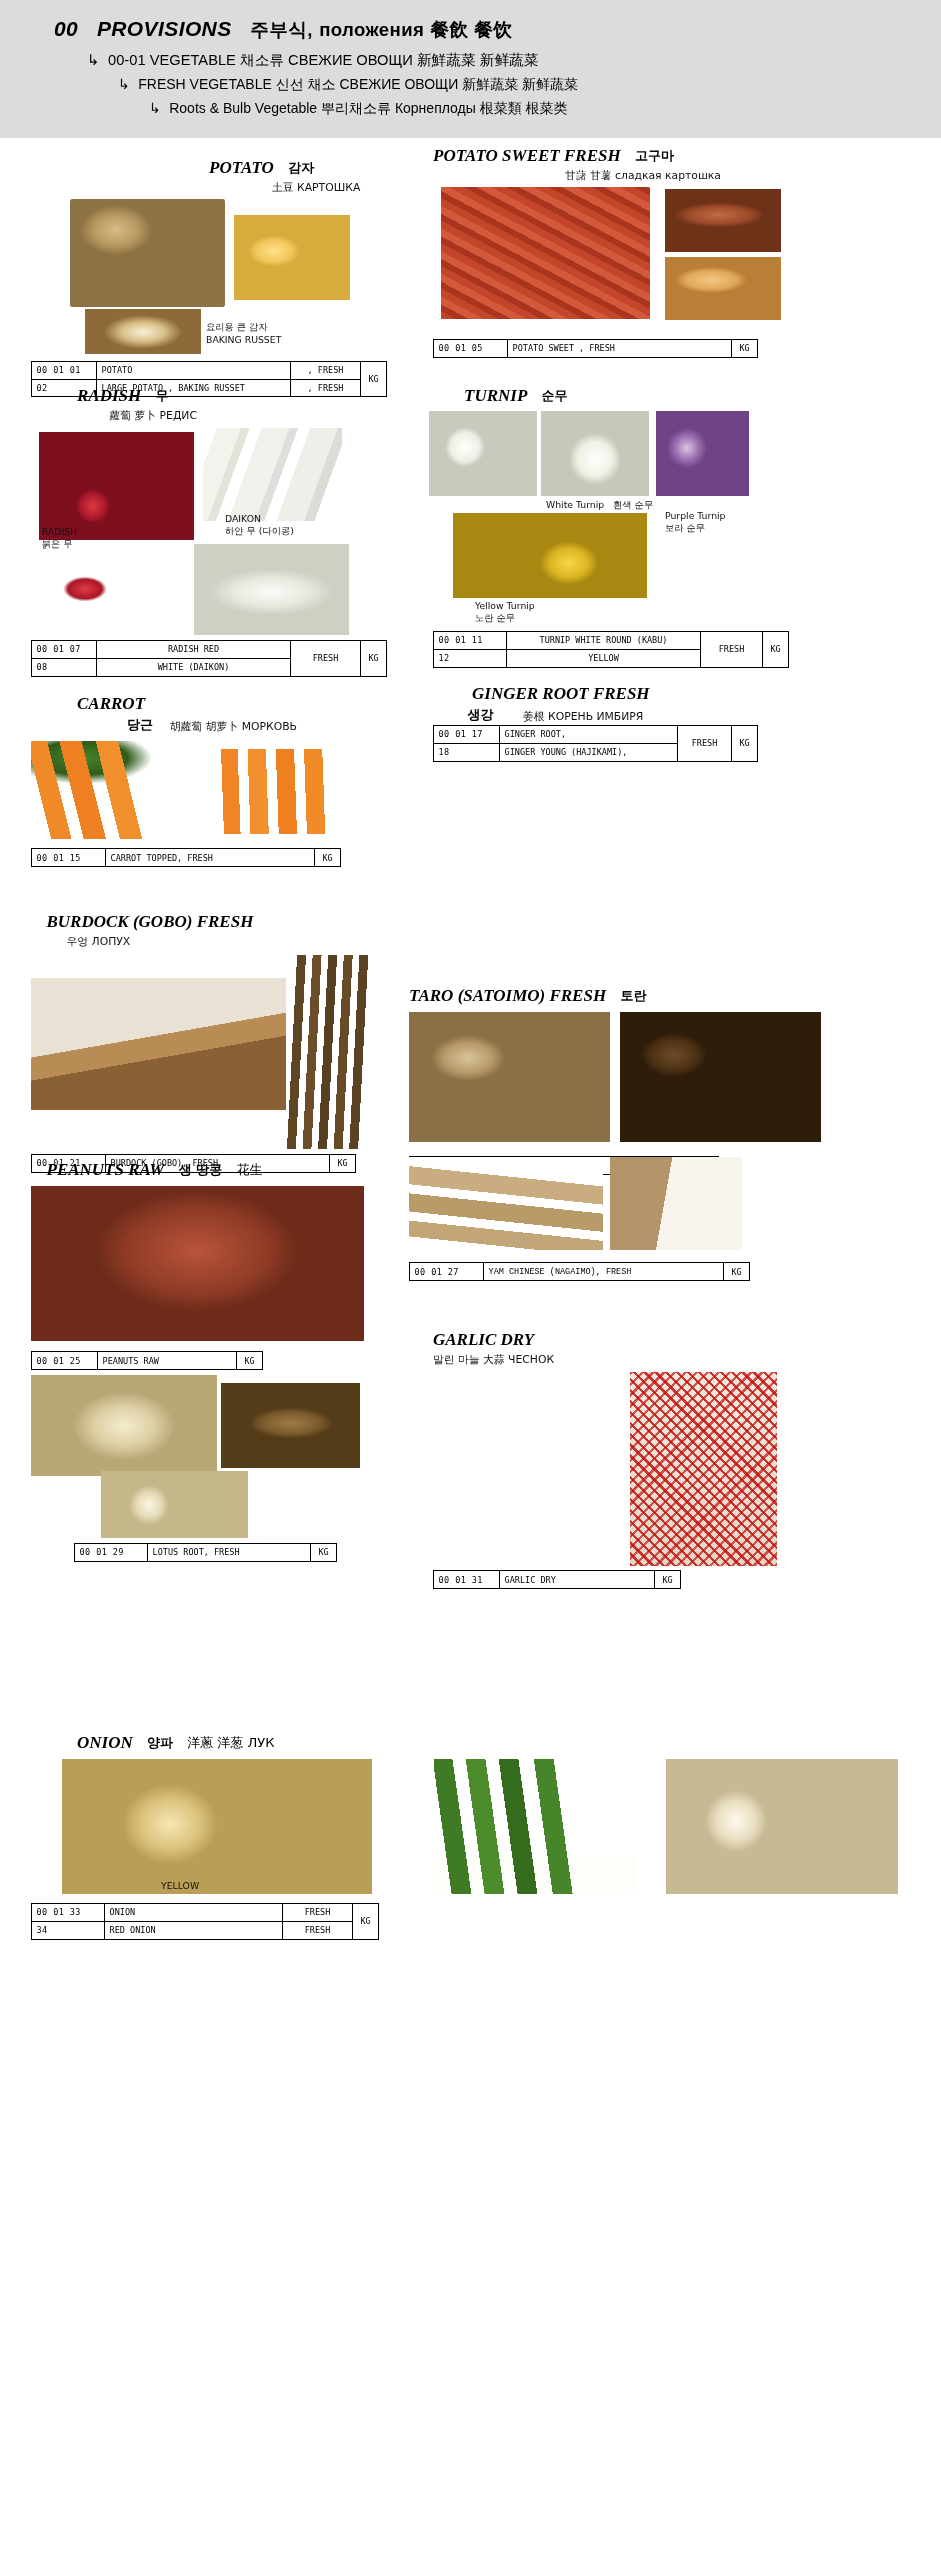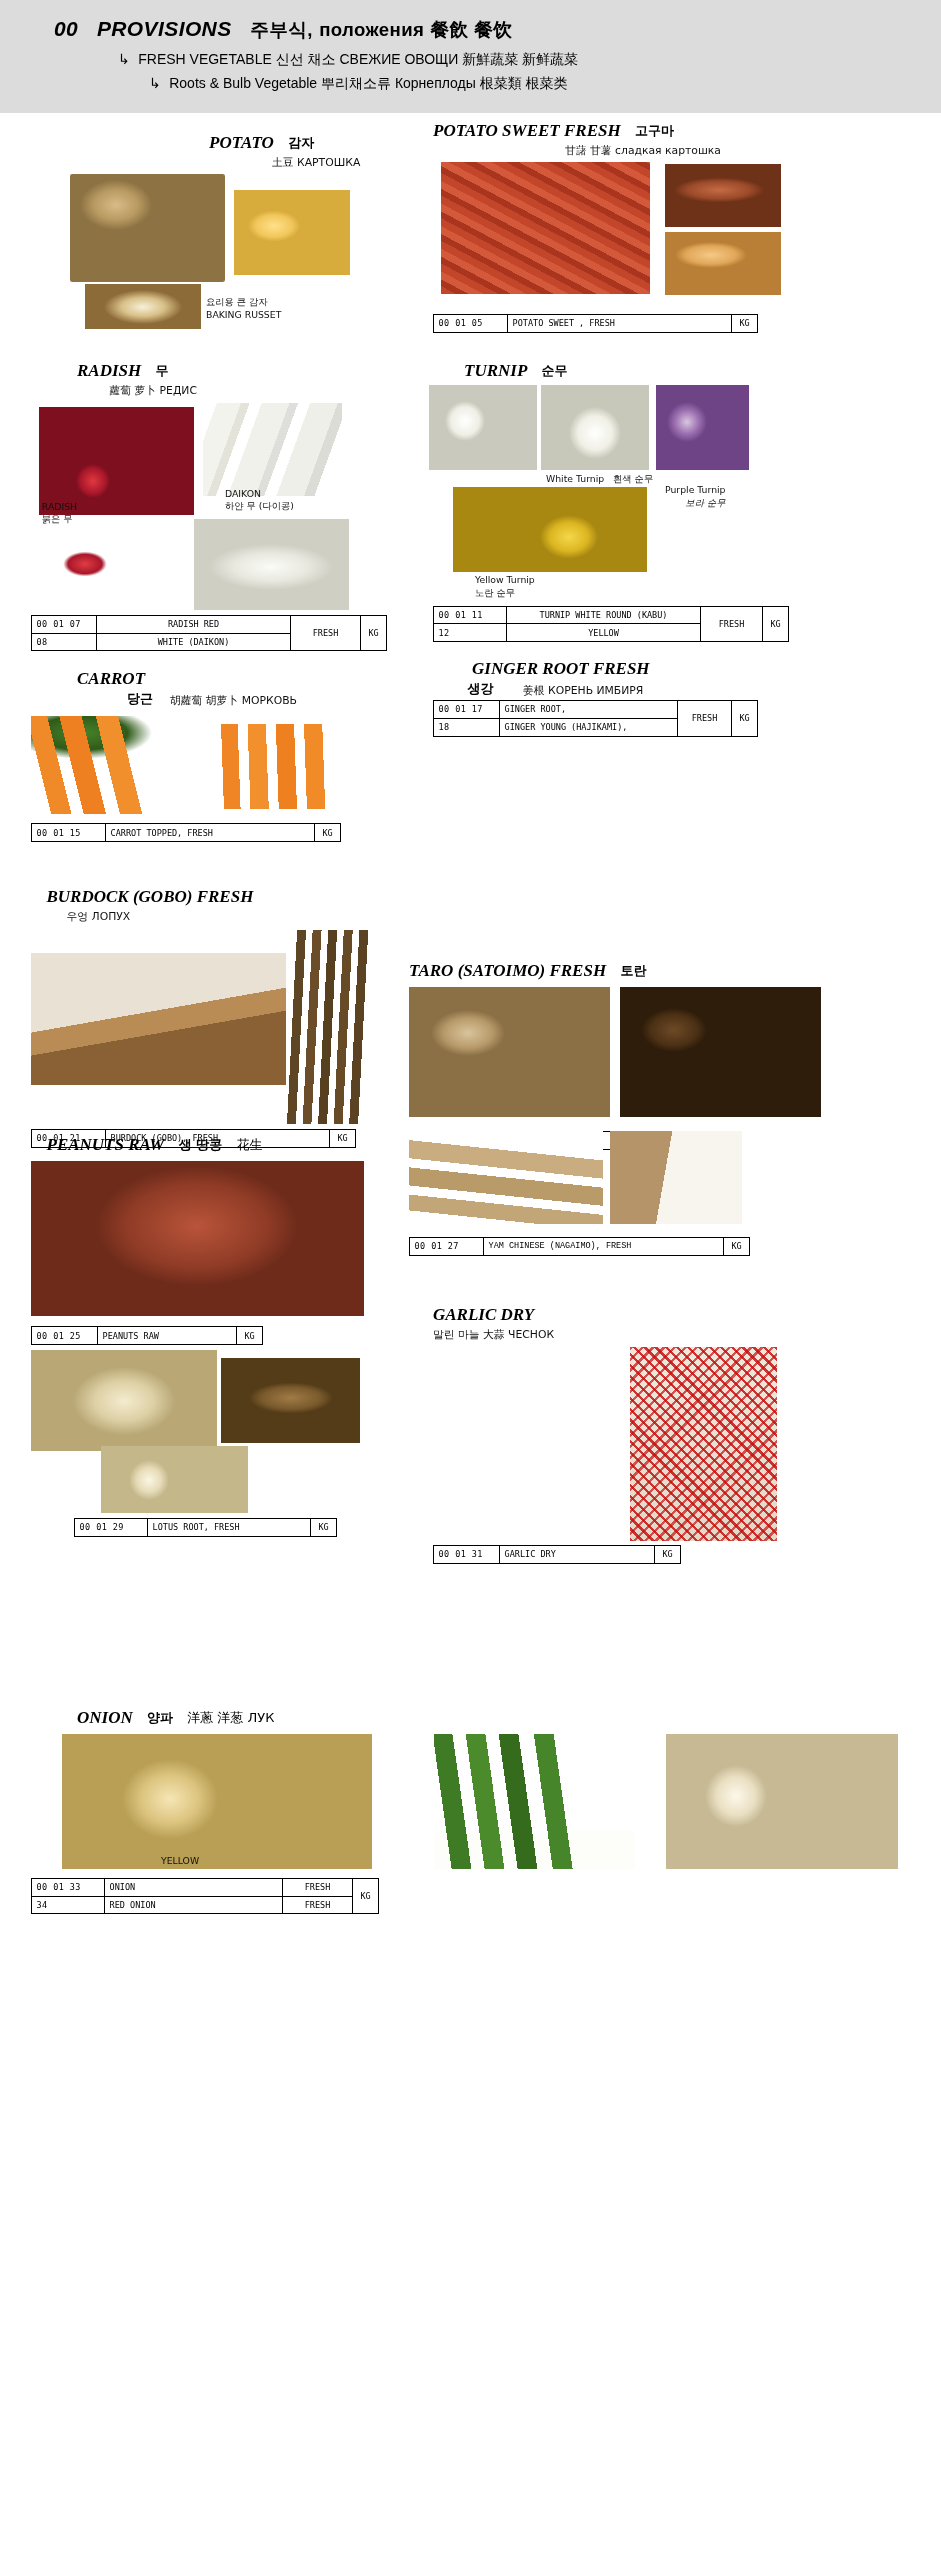--- a/index.html
+++ b/index.html
@@ -116,20 +116,24 @@
 <div id="page">
 
   <div class="header">
     <div class="line1">
       <span>00</span>&nbsp;&nbsp;
       <span>PROVISIONS</span>&nbsp;&nbsp;
       <span class="cjk">주부식,</span>
       <span class="cjk">положения</span>
       <span class="cjk">餐飲 餐饮</span>
     </div>
+    <div class="line2">
+      <span class="arrow">↳</span>
+      <span>00-01 VEGETABLE  채소류  СВЕЖИЕ ОВОЩИ  新鮮蔬菜  新鲜蔬菜</span>
+    </div>
     <div class="line3">
       <span class="arrow">↳</span>
       <span>FRESH VEGETABLE  신선 채소  СВЕЖИЕ ОВОЩИ  新鮮蔬菜  新鲜蔬菜</span>
     </div>
     <div class="line4">
       <span class="arrow">↳</span>
       <span>Roots &amp; Bulb Vegetable  뿌리채소류   Корнеплоды  根菜類  根菜类</span>
     </div>
   </div>
 
@@ -161,20 +165,35 @@
 
         <div class="photo" style="position:absolute; left:54px; top:110px; width:116px; height:45px;
                     background:
                       radial-gradient(ellipse 39px 17px at 58px 23px,#f7f0d8 0%,#d8c088 55%,#8d6b38 100%),
                       linear-gradient(#e8e3d3,#cfc7ae);"></div>
         <div style="position:absolute; left:175px; top:122px; width:139px;">
           <div class="caption" style="text-align:left;">요리용 큰 감자</div>
           <div class="caption" style="text-align:left;">BAKING RUSSET</div>
         </div>
       </div>
+      <table class="codes" style="margin-top:6.2px; width:356px;">
+        <tbody>
+            <tr>
+          <td class="code" rowspan="1">00 01 01</td>
+          <td class="desc" style="width:194px;">POTATO</td>
+          <td class="fresh" style="width:70px;">, FRESH</td>
+          <td class="unit" rowspan="2">KG</td>
+        </tr>
+        <tr>
+          <td class="code">02</td>
+          <td class="desc">LARGE  POTATO , BAKING RUSSET</td>
+          <td class="fresh">, FRESH</td>
+        </tr>
+      </tbody>
+        </table>
     </div>
 
     <div class="block" style="left:433px; top:7.7px; width:480px;">
       <div>
         <span class="title">POTATO SWEET FRESH</span>
         <span class="title-ko">고구마</span>
         <div class="subline" style="padding-left:132px;">甘藷  甘薯   сладкая картошка</div>
       </div>
       <div style="position:relative; height:147px; margin-top:4.6px;">
         <div class="photo" style="position:absolute; left:7.7px; top:0; width:209px; height:132px;
@@ -285,21 +304,21 @@
                       radial-gradient(ellipse 26px 20px at 159px 43px,#f7de5e 0%,#e0bd2a 68%,#ab8a14 100%),
                       radial-gradient(ellipse 46px 17px at 39px 31px,#57912f 0%,#3a6a1c 70%,rgba(255,255,255,0) 100%),
                       linear-gradient(#ffffff,#f1f1ea);"></div>
         <div style="position:absolute; left:113px; top:88px;">
           <div class="caption" style="text-align:left;">
             <span>White Turnip</span>&nbsp;&nbsp;&nbsp;<span>흰색 순무</span>
           </div>
         </div>
         <div style="position:absolute; left:232px; top:99px;">
           <div class="caption" style="text-align:left;">Purple Turnip</div>
-          <div class="caption" style="text-align:right;font-style:italic;">보라 순무</div>
+          <div class="caption" style="text-align:left;">보라 순무</div>
         </div>
         <div style="position:absolute; left:42px; top:189px;">
           <div class="caption" style="text-align:left;">Yellow Turnip</div>
           <div class="caption" style="text-align:left;">노란 순무</div>
         </div>
       </div>
       <table class="codes" style="margin-top:3.1px; width:356px;">
         <tbody>
             <tr>
           <td class="code">00 01 11</td>

